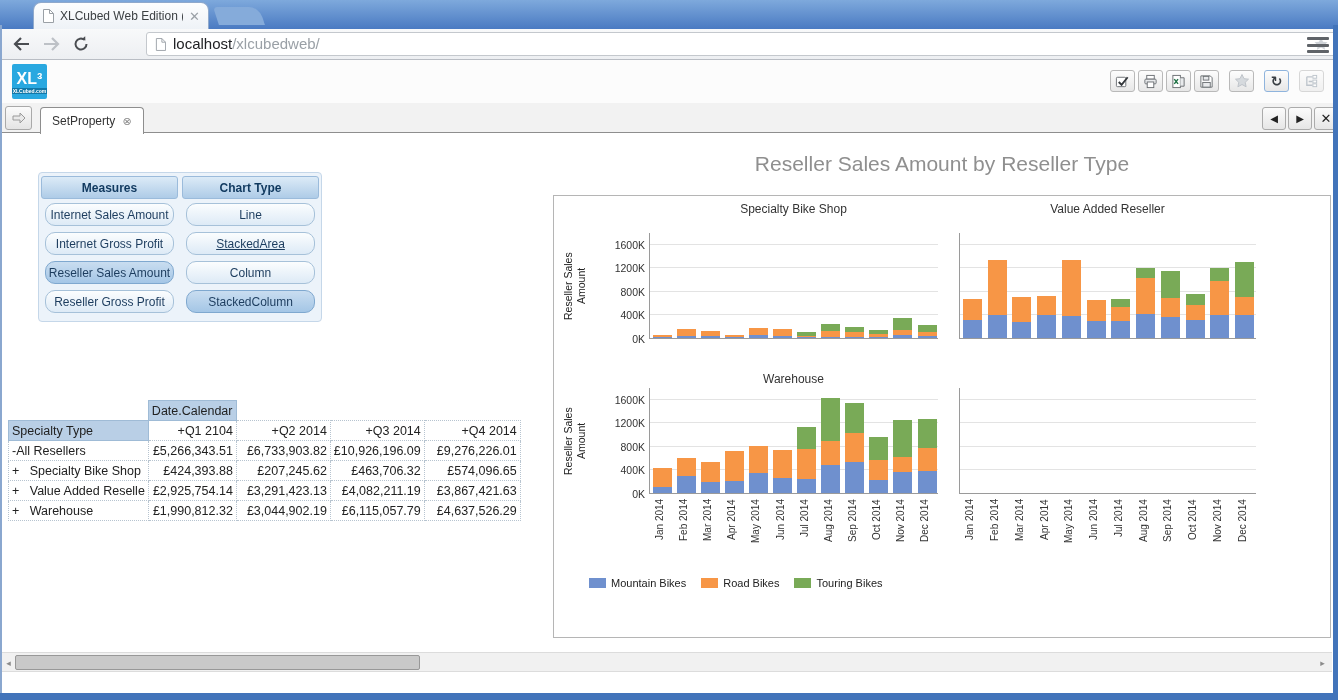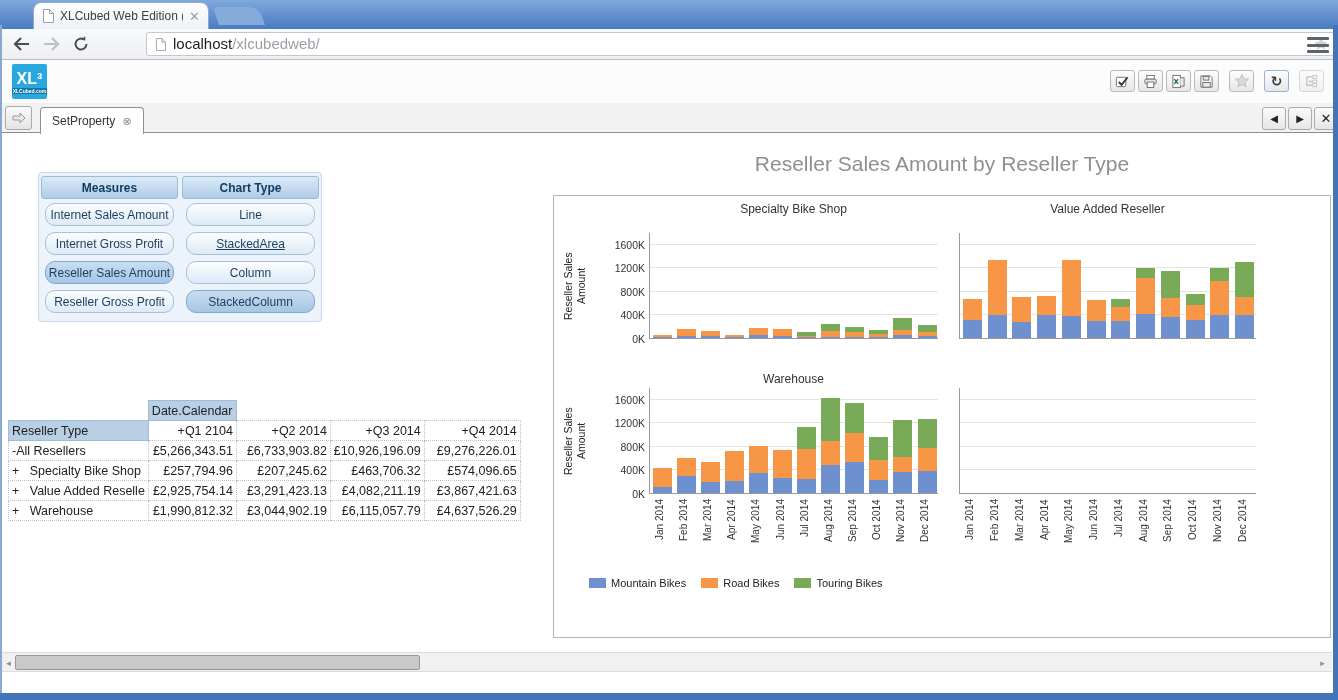--- a/index.html
+++ b/index.html
@@ -244,36 +244,36 @@
       </colgroup>
     <tbody>
         <tr>
       <td class="blank"></td>
       <td class="hdr">Date.Calendar</td>
       <td class="blank"></td>
       <td class="blank"></td>
       <td class="blank"></td>
     </tr>
     <tr>
-      <td class="hdr">Reseller Type</td>
+      <td class="hdr">Specialty Type</td>
       <td class="num">+Q1 2104</td>
       <td class="num">+Q2 2014</td>
       <td class="num">+Q3 2014</td>
       <td class="num">+Q4 2014</td>
     </tr>
     <tr>
       <td>-All Resellers</td>
       <td class="num">£5,266,343.51</td>
       <td class="num">£6,733,903.82</td>
       <td class="num">£10,926,196.09</td>
       <td class="num">£9,276,226.01</td>
     </tr>
     <tr>
       <td>+   Specialty Bike Shop</td>
-      <td class="num">£257,794.96</td>
+      <td class="num">£424,393.88</td>
       <td class="num">£207,245.62</td>
       <td class="num">£463,706.32</td>
       <td class="num">£574,096.65</td>
     </tr>
     <tr>
       <td>+   Value Added Reselle</td>
       <td class="num">£2,925,754.14</td>
       <td class="num">£3,291,423.13</td>
       <td class="num">£4,082,211.19</td>
       <td class="num">£3,867,421.63</td>

